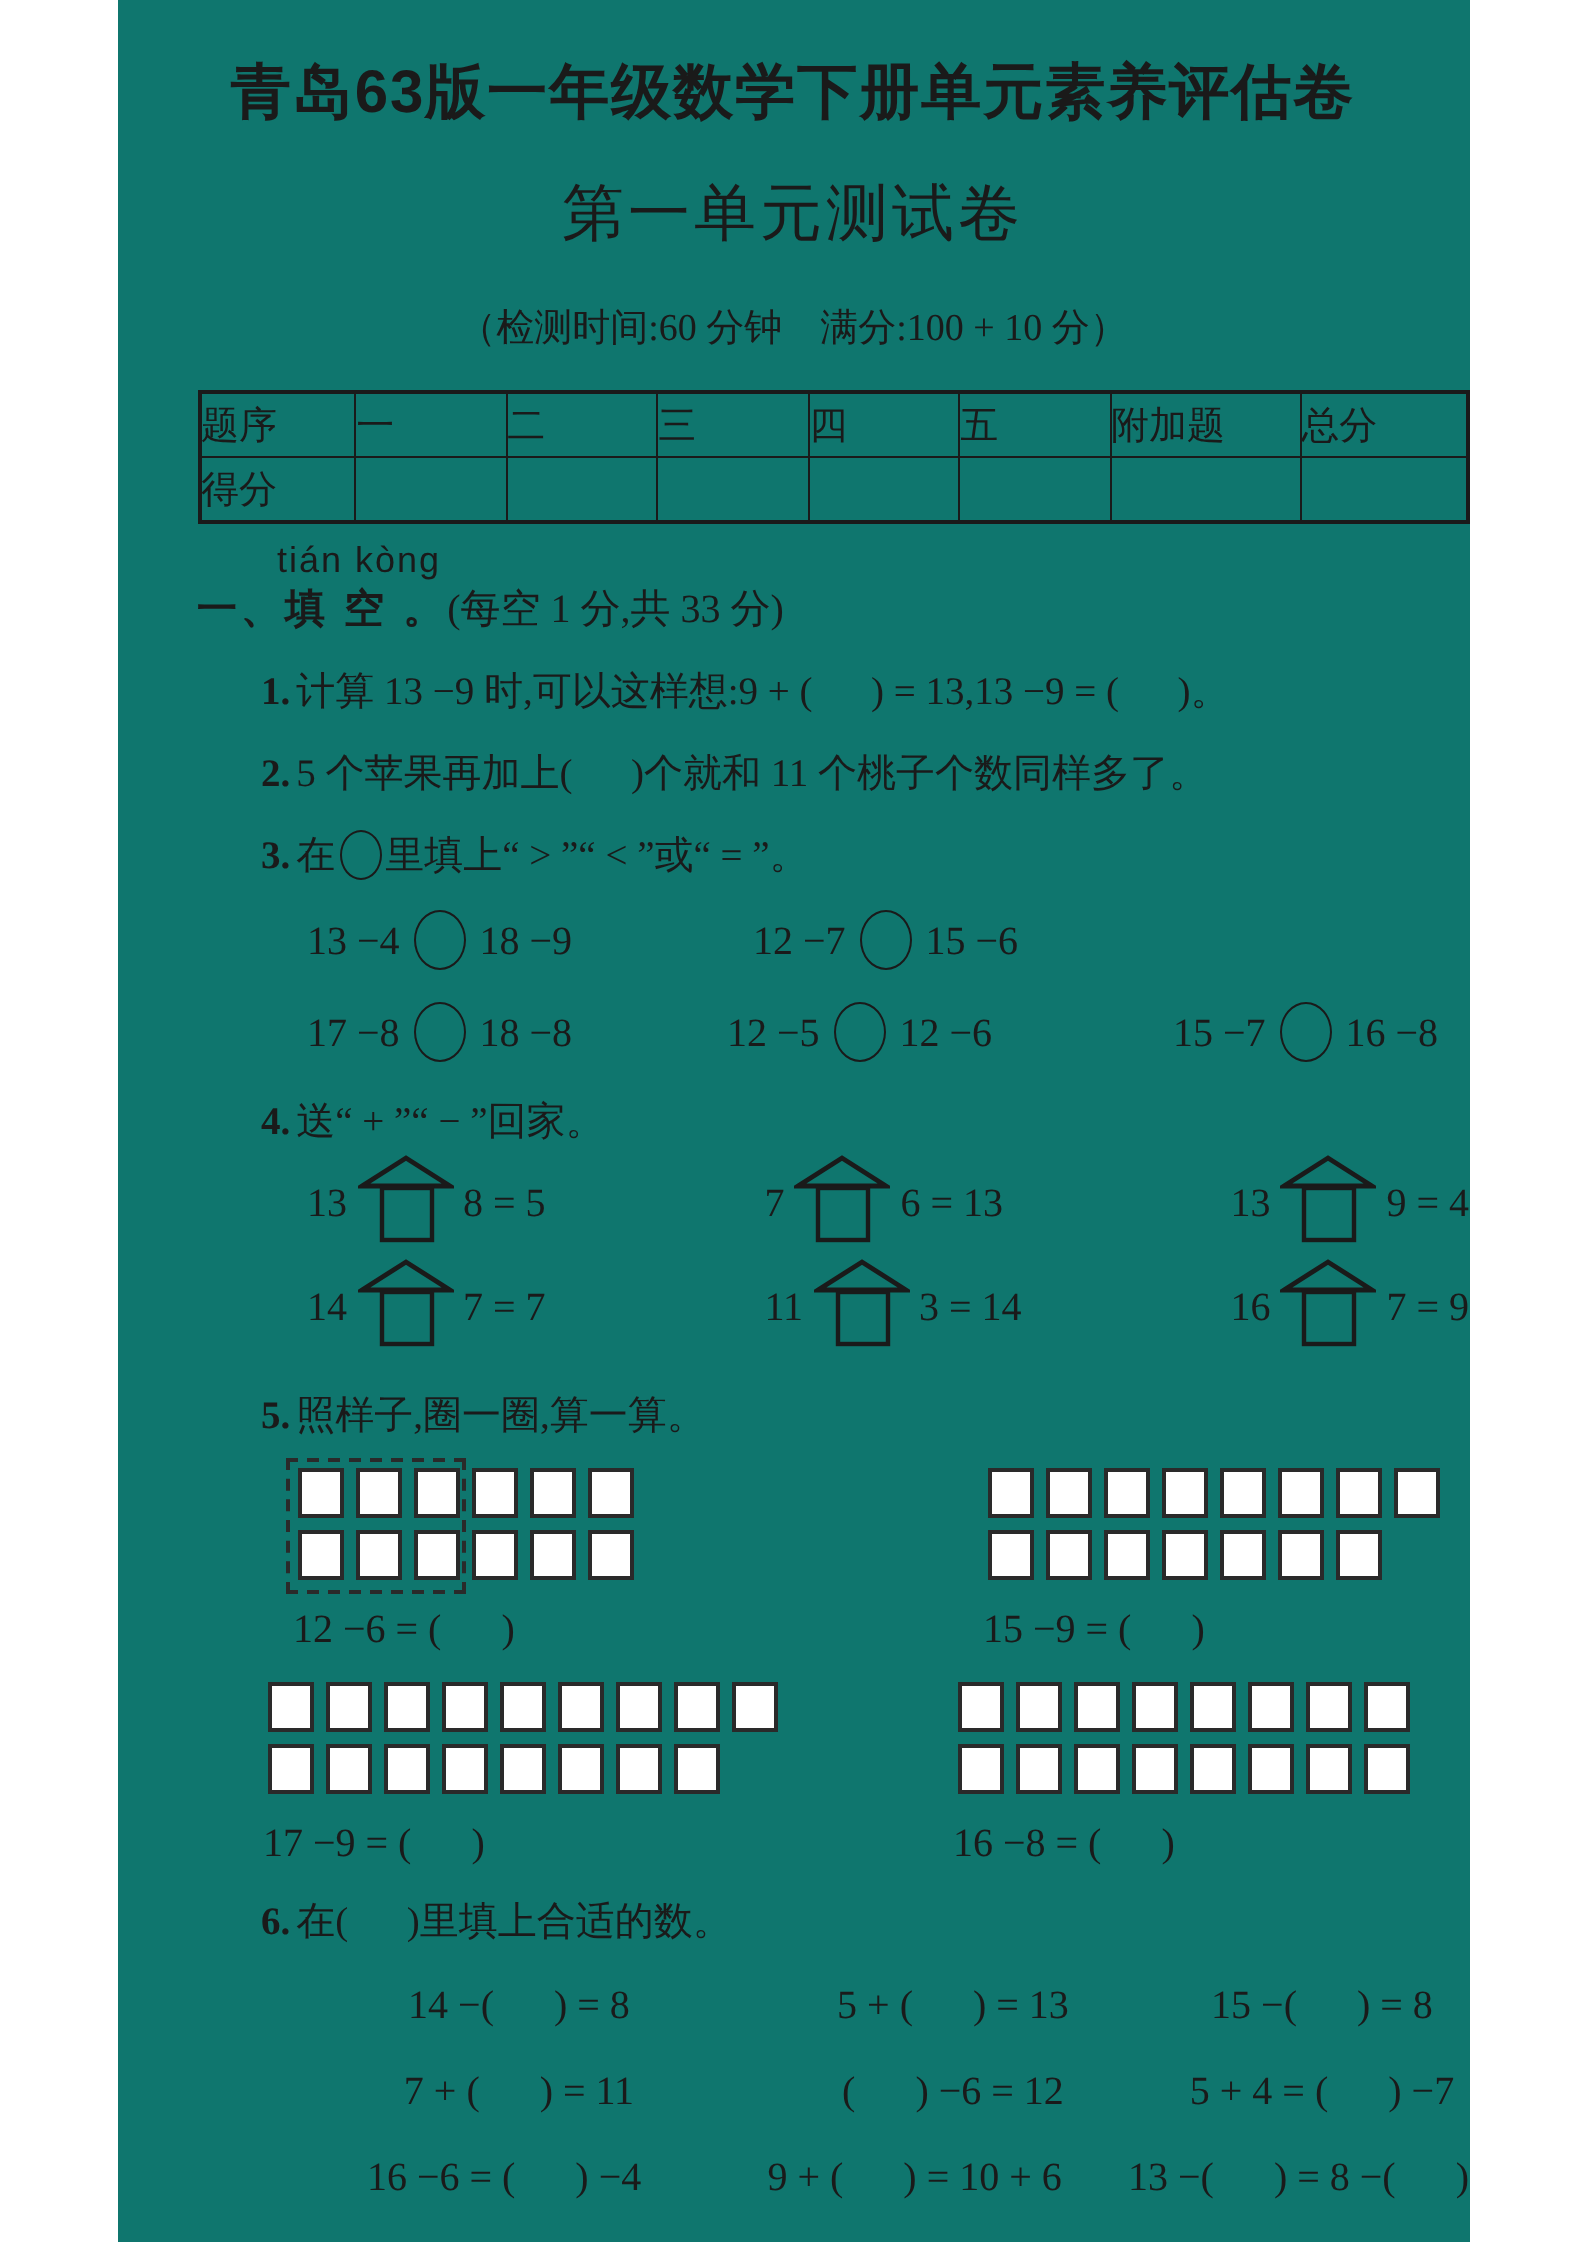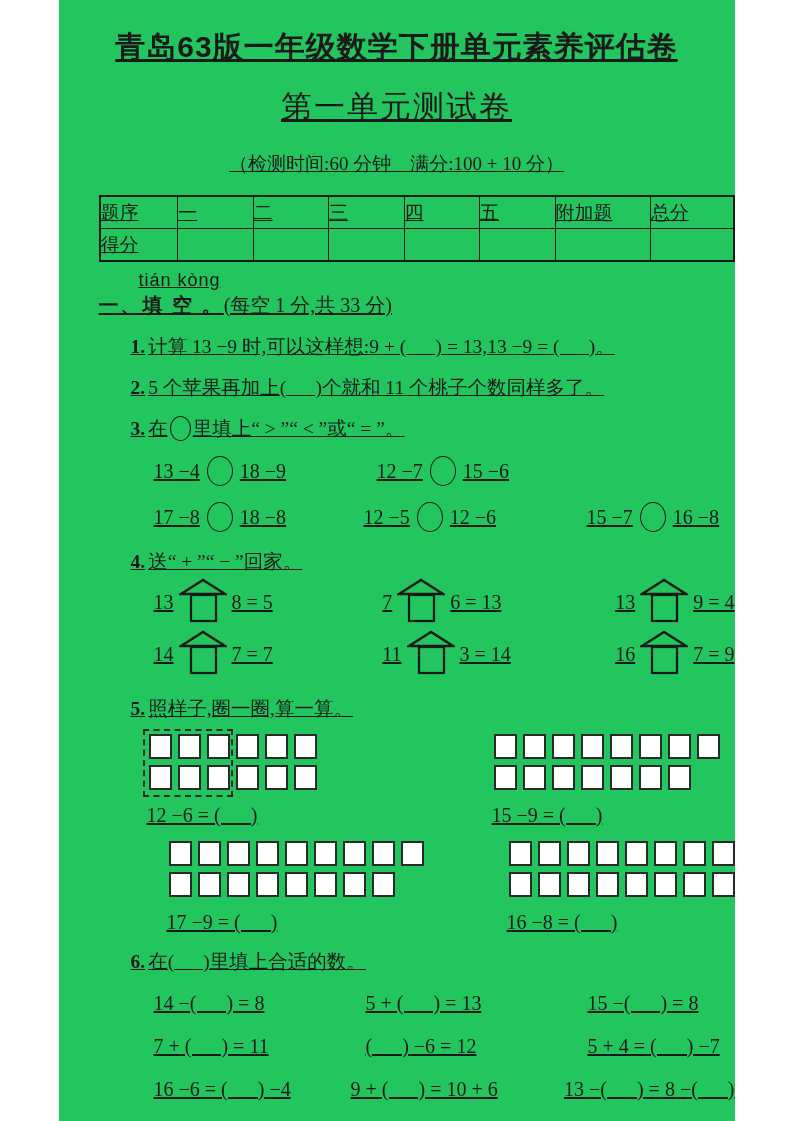--- a/index.html
+++ b/index.html
@@ -1,20 +1,19 @@
 <!DOCTYPE html>
 <html><head>
 <meta charset="utf-8">
 <style>
   html,body { margin:0; padding:0; background:#ffffff; }
   .page {
     position:relative; width:676px; height:1121px; margin:0 auto;
-    background:#22c55e; color:#1a1a1a; overflow:hidden;
+    background:#0f766e; color:#1a1a1a; overflow:hidden;
     font-family:"Liberation Serif","DejaVu Serif",serif;
-    text-decoration:underline;
   }
   
   .title {
     padding-top:26px; text-align:center;
     font-family:"Liberation Sans","DejaVu Sans",sans-serif;
     font-weight:bold; font-size:30px; letter-spacing:1px; line-height:42px;
   }
   .subtitle { margin-top:17px; text-align:center; font-size:31px; line-height:44px; letter-spacing:2px; }
   .info { margin-top:22px; text-align:center; font-size:19px; white-space:pre; }
   
@@ -43,32 +42,32 @@
   }
   .circle.sm { width:19px; height:23px; vertical-align:-6px; margin:0 2px; }
   
   .q4row { margin-top:2px; line-height:50px;gap:48px; }
   .q4row .c1 { width:215px; } .q4row .c2 { width:220px; } .q4row .c3 { flex:1; }
   .q4row3 { margin-top:2px; }
   .q4row3 .c1b { width:275px; } .q4row3 .c3 { flex:1; }
   .house-slot { display:inline-block; width:48px; height:46px; vertical-align:-15px; margin:0 5px; }
   
   .q5cols { display:flex; margin:10px 0 0 88px; }
-  .q5cols.second { margin-left:108px; margin-top:12px; }
+  .q5cols.second { margin-left:73px; margin-top:12px; }
   .q5col-left { width:345px; }
   .sq-group { position:relative; display:inline-block; padding:2px 0 0 2px; }
   .sq-row { display:flex; gap:6px; margin-bottom:6px; height:25px; }
   .square { width:19px; height:21px; border:2px solid #2a2a2a; background:#fff; }
   .dashed-box {
     position:absolute; left:-4px; top:-3px; width:86px; height:64px;
     border:2.4px dashed #2a2a2a;
   }
   .q5eq { margin-top:8px; font-size:20px; white-space:pre; }
   
-  .q6row { margin-top:13px; line-height:30px; }
+  .q6row { margin-top:13px; line-height:30px;text-align:center; }
   .q6row .c1 { width:212px; } .q6row .c2 { width:222px; } .q6row .c3 { flex:1; }
   .q6row.last .c1 { width:205px; } .q6row.last .c2 { width:222px; }
 </style>
 </head>
 <body>
 
 <div class="page">
 
   <div class="title">青岛63版一年级数学下册单元素养评估卷</div>
   <div class="subtitle">第一单元测试卷</div>

